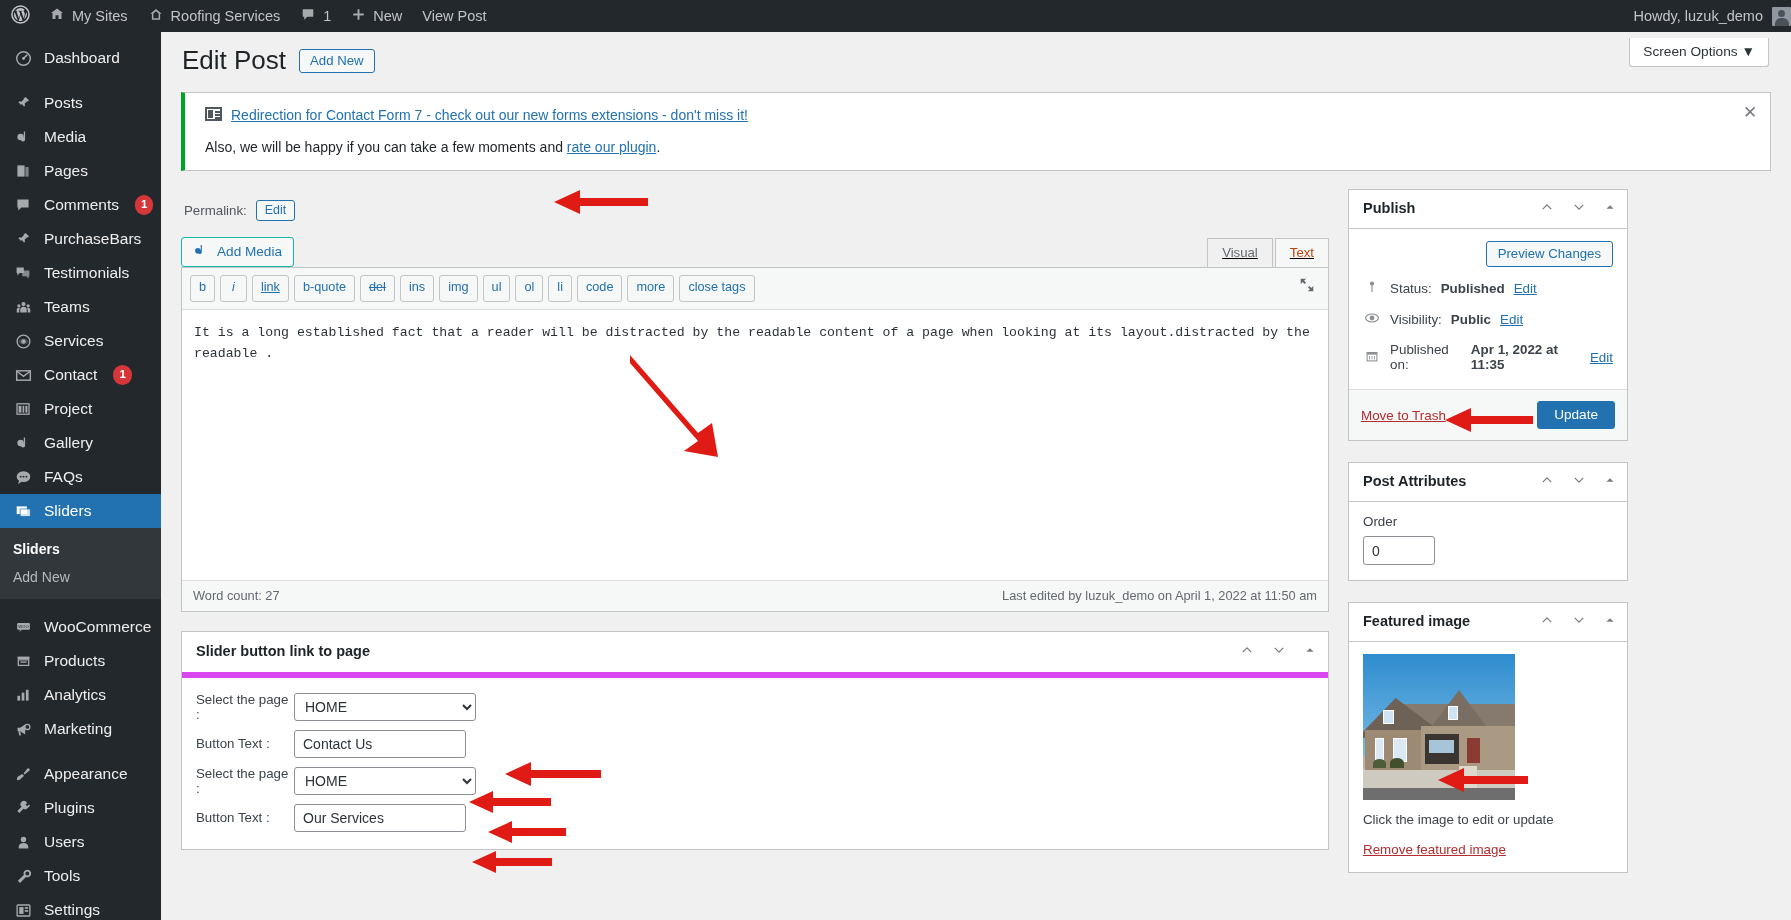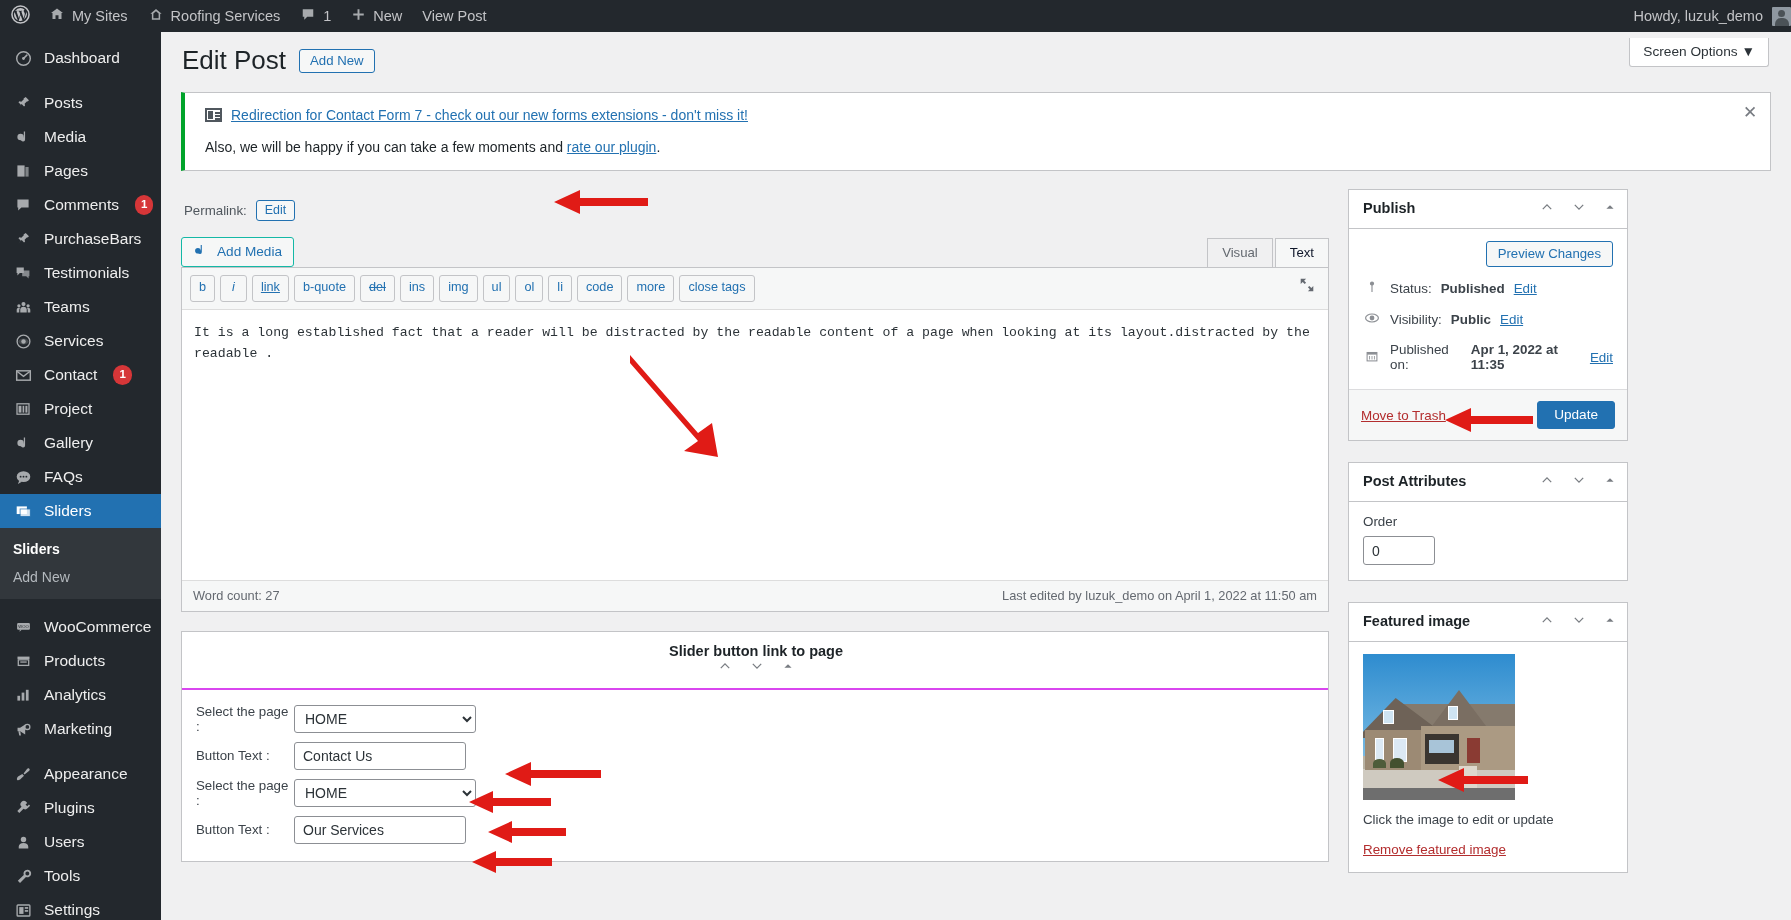--- a/index.html
+++ b/index.html
@@ -90,21 +90,21 @@
   .page-title { font-size: 26px; font-weight: 400; color: #1d2327; }
   .btn-addnew {
     background: #f6f7f7; border: 1px solid #2271b1; color: #2271b1;
     border-radius: 3px; padding: 3px 10px 4px; font-size: 13.2px; cursor: pointer;
   }
   .notice {
     margin: 16px 20px 0 20px; background: #fff; border: 1px solid #c3c4c7;
     border-left: 4px solid #00a32a; padding: 14px 14px 15px 20px;
     position: relative; font-size: 14px; color: #1d2327;
   }
-  .notice-line1 { display: flex; align-items: center; gap: 9px; margin-bottom: 16px; }
+  .notice-line1 { display: flex; align-items: flex-start; gap: 9px; margin-bottom: 16px; }
   .notice a { color: #2271b1; }
   .notice-dismiss {
     position: absolute; right: 10px; top: 10px; width: 20px; height: 20px;
     color: #787c82; cursor: pointer; font-size: 17px; line-height: 20px; text-align: center;
   }
   .cf7-icon {
     width: 17px; height: 14px; border: 2px solid #50575e; flex: none;
     position: relative; background: #fff;
   }
   .cf7-icon::before {
@@ -135,27 +135,27 @@
   }
   
   .editor-wrap { margin-top: 16px; position: relative; }
   .media-row { display: flex; align-items: center; justify-content: space-between; }
   .btn-addmedia {
     display: inline-flex; align-items: center; gap: 10px;
     background: #f6f7f7; border: 1px solid #14b8a6; color: #2271b1;
     border-radius: 3px; padding: 5px 11px 6px; font-size: 13.6px; cursor: pointer;
   }
   .media-icon { font-size: 14px; font-weight: 700; letter-spacing: -1px; }
-  .ed-tabs { display: flex; align-items: flex-end; gap: 0; }
+  .ed-tabs { display: flex; align-items: flex-end; gap: 0; text-decoration: underline; }
   .ed-tab {
     background: #f0f0f1; border: 1px solid #c3c4c7; border-bottom: none;
     padding: 6px 14px 7px; font-size: 13.2px; color: #646970; cursor: pointer;
     margin-left: 2px;
   }
-  .ed-tab.active { background: #f6f7f7; color: #0f172a; border-color: #c3c4c7; }
+  .ed-tab.active { background: #f6f7f7; color: #c2410c; border-color: #c3c4c7; }
   .ed-panel { border: 1px solid #c3c4c7; background: #fff; }
   .qt-bar {
     background: #f6f7f7; border-bottom: 1px solid #ddd;
     padding: 7px 8px; display: flex; align-items: center; gap: 5px;
     position: relative;
   }
   .qt-btn {
     background: #f6f7f7; border: 1px solid #c3c4c7; border-radius: 3px;
     padding: 3px 8px 4px; font-size: 12.7px; color: #2271b1; cursor: pointer;
     line-height: 1.4;
@@ -175,21 +175,21 @@
     background: #f6f7f7; border-top: 1px solid #ddd;
     display: flex; justify-content: space-between; align-items: center;
     padding: 7px 11px 8px; font-size: 12.8px; color: #646970;
   }
   
   .metabox {
     background: #fff; border: 1px solid #c3c4c7; margin-top: 19px;
   }
   .mb-head {
     display: flex; align-items: center; justify-content: space-between;
-    border-bottom: 2px solid #d946ef; padding: 11px 12px 12px 14px; flex-direction: column;
+    border-bottom: 6px solid #d946ef; padding: 11px 12px 12px 14px;
   }
   .mb-title { font-size: 14.5px; color: #1d2327; font-weight: 600; }
   .mb-ctrls { display: flex; align-items: center; gap: 18px; color: #787c82; font-size: 13px; }
   .mb-body { padding: 14px 14px 17px; }
   .field-row { display: flex; align-items: center; margin-bottom: 8px; }
   .field-label { font-size: 13.3px; color: #3c434a; width: 98px; flex: none; }
   select.fld {
     width: 182px; height: 28px; border: 1px solid #8c8f94; border-radius: 3px;
     background: #fff; font-size: 14px; color: #2c3338; padding: 0 6px;
     font-family: "Liberation Sans", sans-serif;

